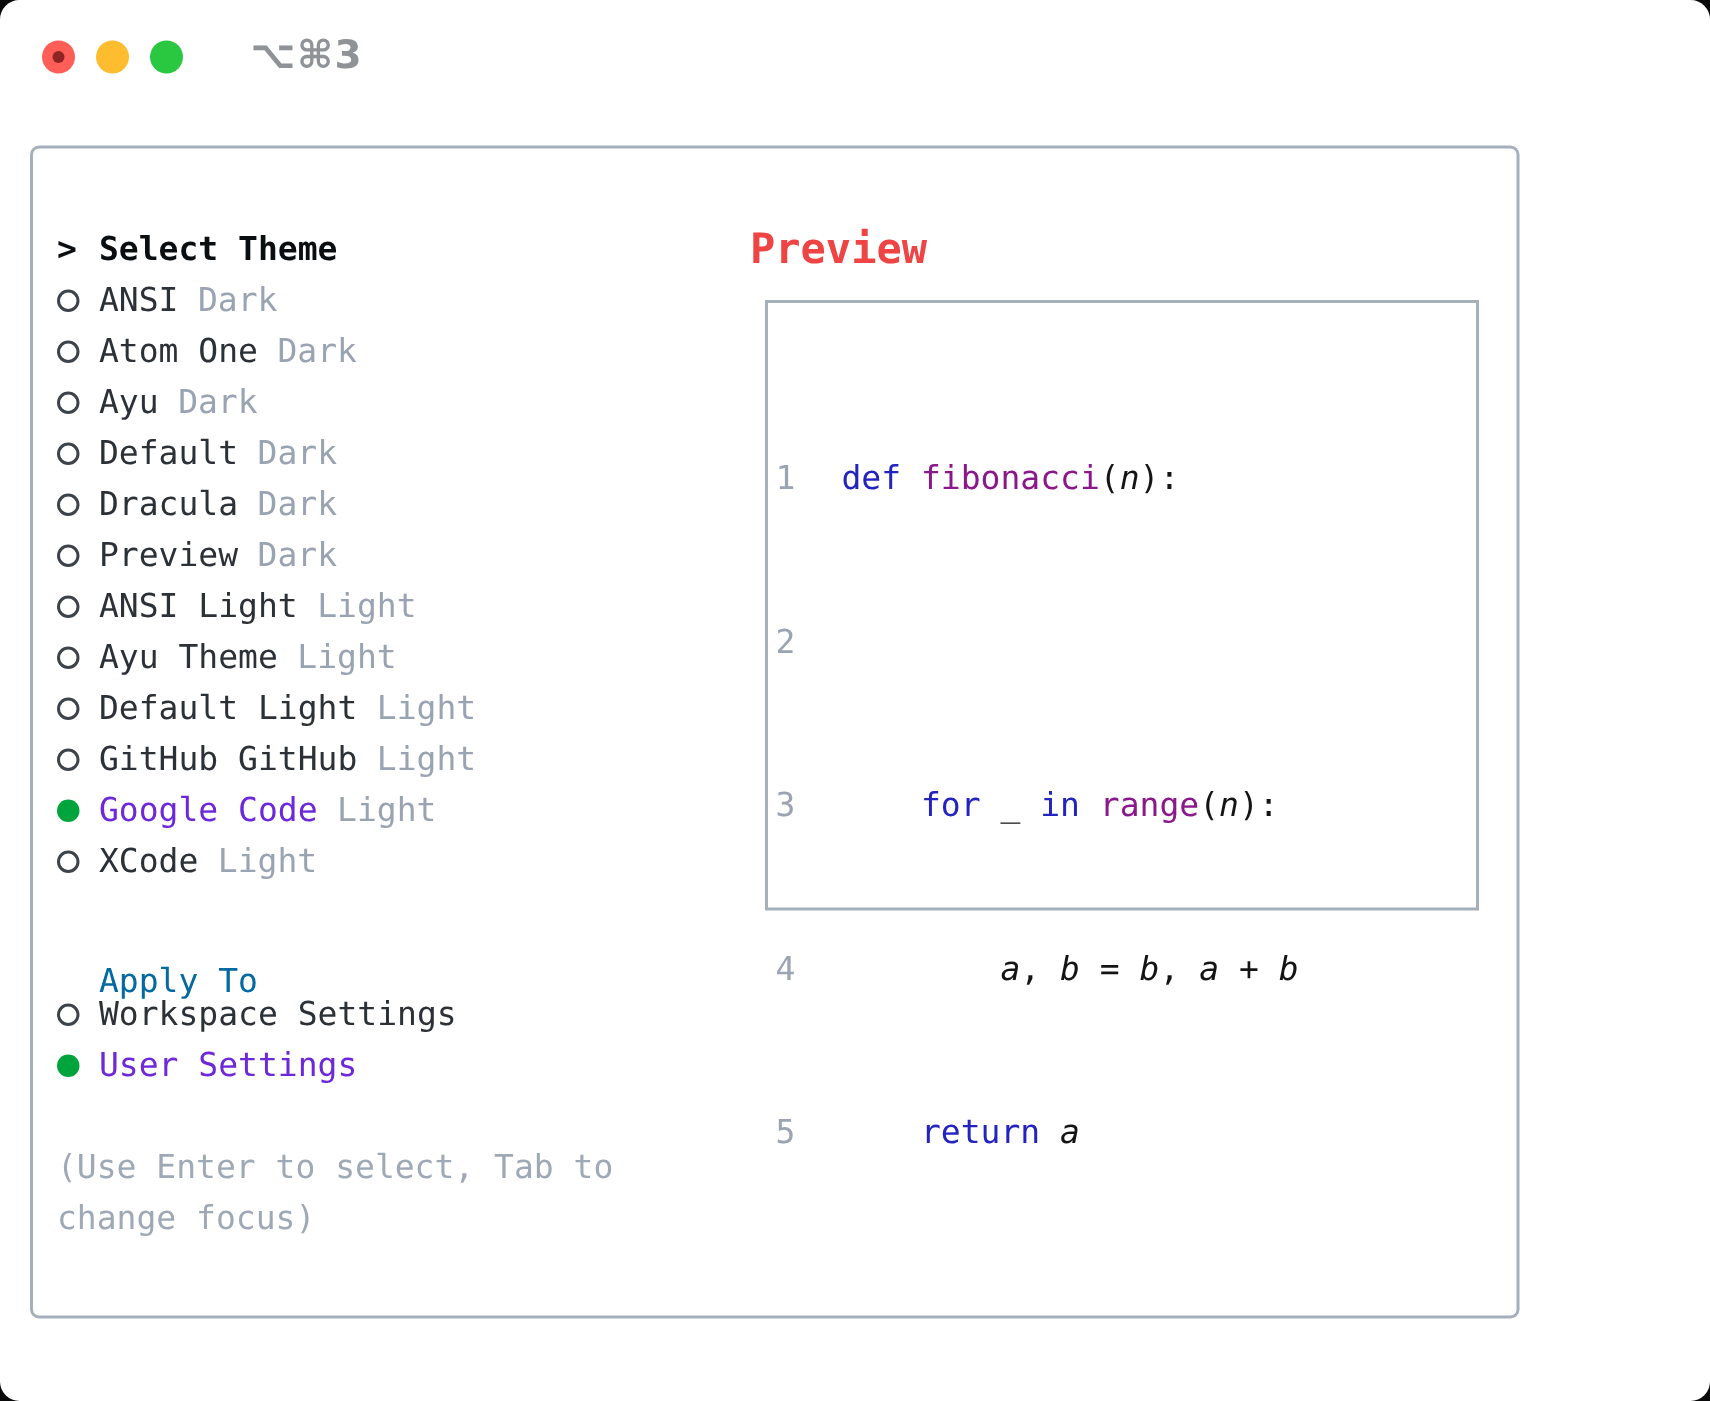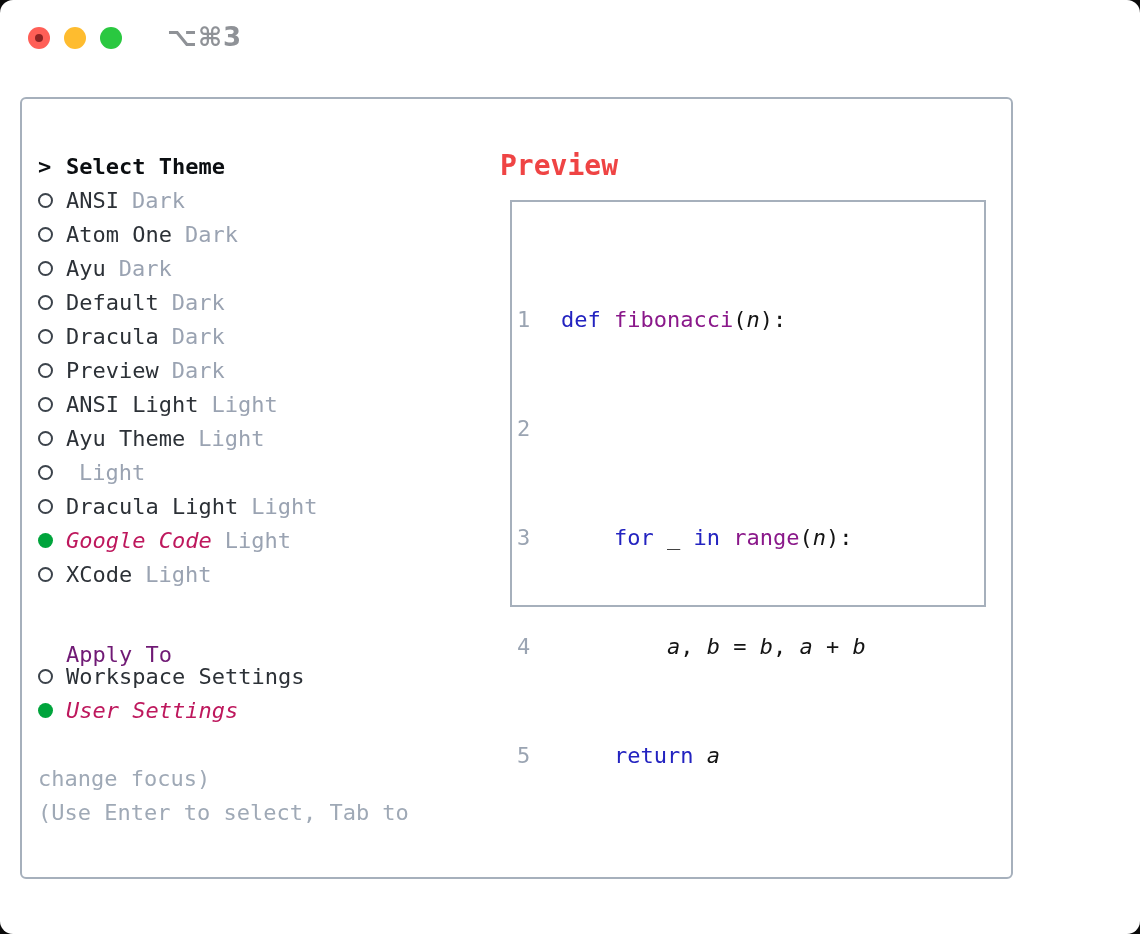--- a/index.html
+++ b/index.html
@@ -22,23 +22,23 @@
   
   .left-col{position:absolute;left:16px;top:50px;font-size:22px;color:#2c3137;}
   .row{display:flex;align-items:center;height:34px;white-space:pre;}
   .row.spacer{height:34px;}
   .icon-cell{width:28px;display:flex;align-items:center;flex:none;}
   .radio{width:11px;height:11px;border:2px solid #3c434b;border-radius:50%;box-sizing:content-box;}
   .radio.on{width:15px;height:15px;border:none;background:#00a43c;}
   .cursor{font-weight:bold;color:#0b0e11;}
   .hdr{font-weight:bold;color:#0b0e11;}
   .name{color:#2c3137;}
-  .name.sel{color:#be185d;font-style:italic;}
+  .name.sel{color:#6d28d9;}
   .variant{color:#9aa3b2;margin-left:13px;}
-  .apply-hdr{color:#701a75;margin-top:24px;}
+  .apply-hdr{color:#0369a1;margin-top:24px;}
   .help{color:#9fa9b6;}
 
   
   .preview-label{position:absolute;left:478px;top:50px;height:34px;line-height:34px;font-size:28px;font-weight:bold;color:#ef4444;}
   .preview-box{position:absolute;left:488px;top:101px;width:472px;height:403px;border:2px solid #a6b0bc;background:#fff;}
   .code{position:absolute;left:5px;top:51px;font-size:22px;white-space:pre;}
   .cline{height:34px;line-height:34px;display:flex;}
   .gutter{display:inline-block;width:44px;color:#9aa4b2;flex:none;}
   .tok-kw{color:#2323c0;}
   .tok-fn{color:#8a188a;margin-top:18px;}
@@ -111,26 +111,27 @@
   </div>
 
   <div class="row">
     <span class="icon-cell"><span class="radio"></span></span>
     <span class="name">Ayu Theme</span>
     <span class="variant">Light</span>
   </div>
 
   <div class="row">
     <span class="icon-cell"><span class="radio"></span></span>
-    <span class="variant">Light</span>
-  </div>
-
-  <div class="row">
-    <span class="icon-cell"><span class="radio"></span></span>
-    <span class="name">Dracula Light</span>
+    <span class="name">Default Light</span>
+    <span class="variant">Light</span>
+  </div>
+
+  <div class="row">
+    <span class="icon-cell"><span class="radio"></span></span>
+    <span class="name">GitHub GitHub</span>
     <span class="variant">Light</span>
   </div>
 
   <div class="row">
     <span class="icon-cell"><span class="radio on"></span></span>
     <span class="name sel">Google Code</span>
     <span class="variant">Light</span>
   </div>
 
   <div class="row">
@@ -156,22 +157,22 @@
 
   <div class="row">
     <span class="icon-cell"><span class="radio on"></span></span>
     <span class="name sel">User Settings</span>
     
   </div>
 </div>
 
         <div class="row spacer"></div>
 
+        <div class="row help">(Use Enter to select, Tab to</div>
         <div class="row help">change focus)</div>
-        <div class="row help">(Use Enter to select, Tab to</div>
       </div>
 
       <div class="preview-label">Preview</div>
       <div class="preview-box">
         <div class="code" id="code-lines">
   <div class="cline">
     <span class="gutter">1</span>
     <span class="code-content"><span class="tok-kw">def </span><span class="tok-fn">fibonacci</span><span class="tok-pln">(</span><span class="tok-var">n</span><span class="tok-pln">):</span></span>
   </div>
 

